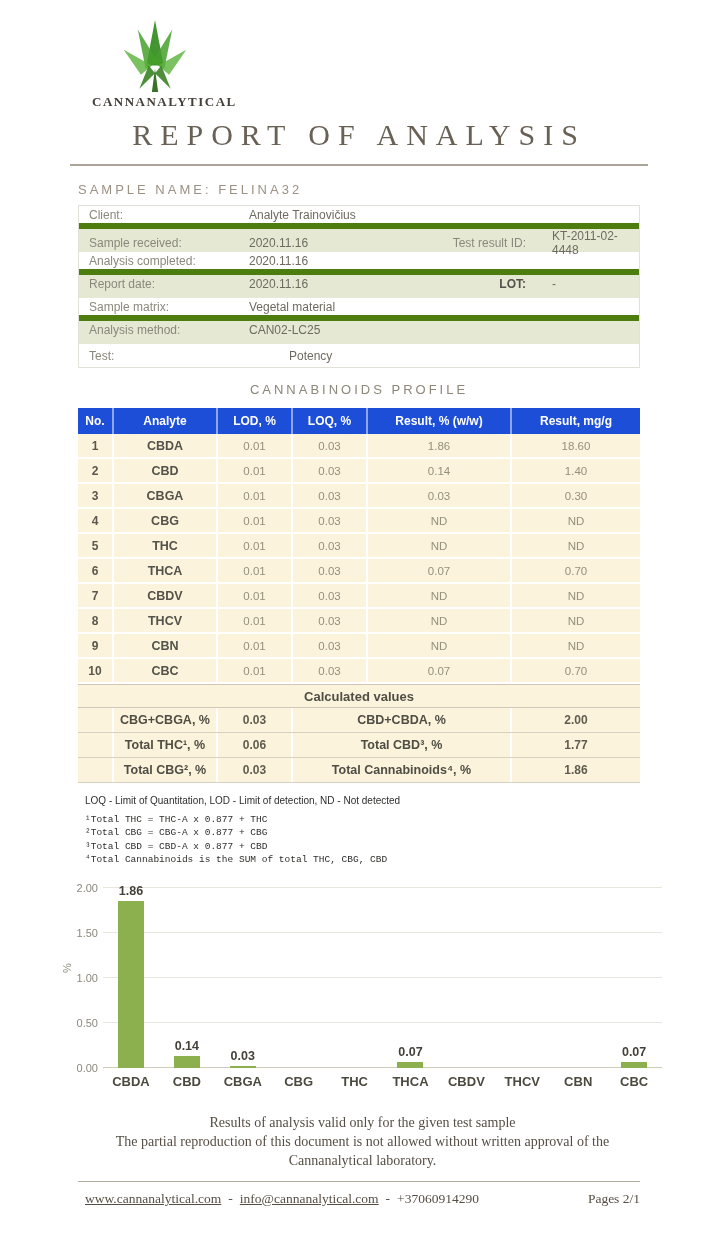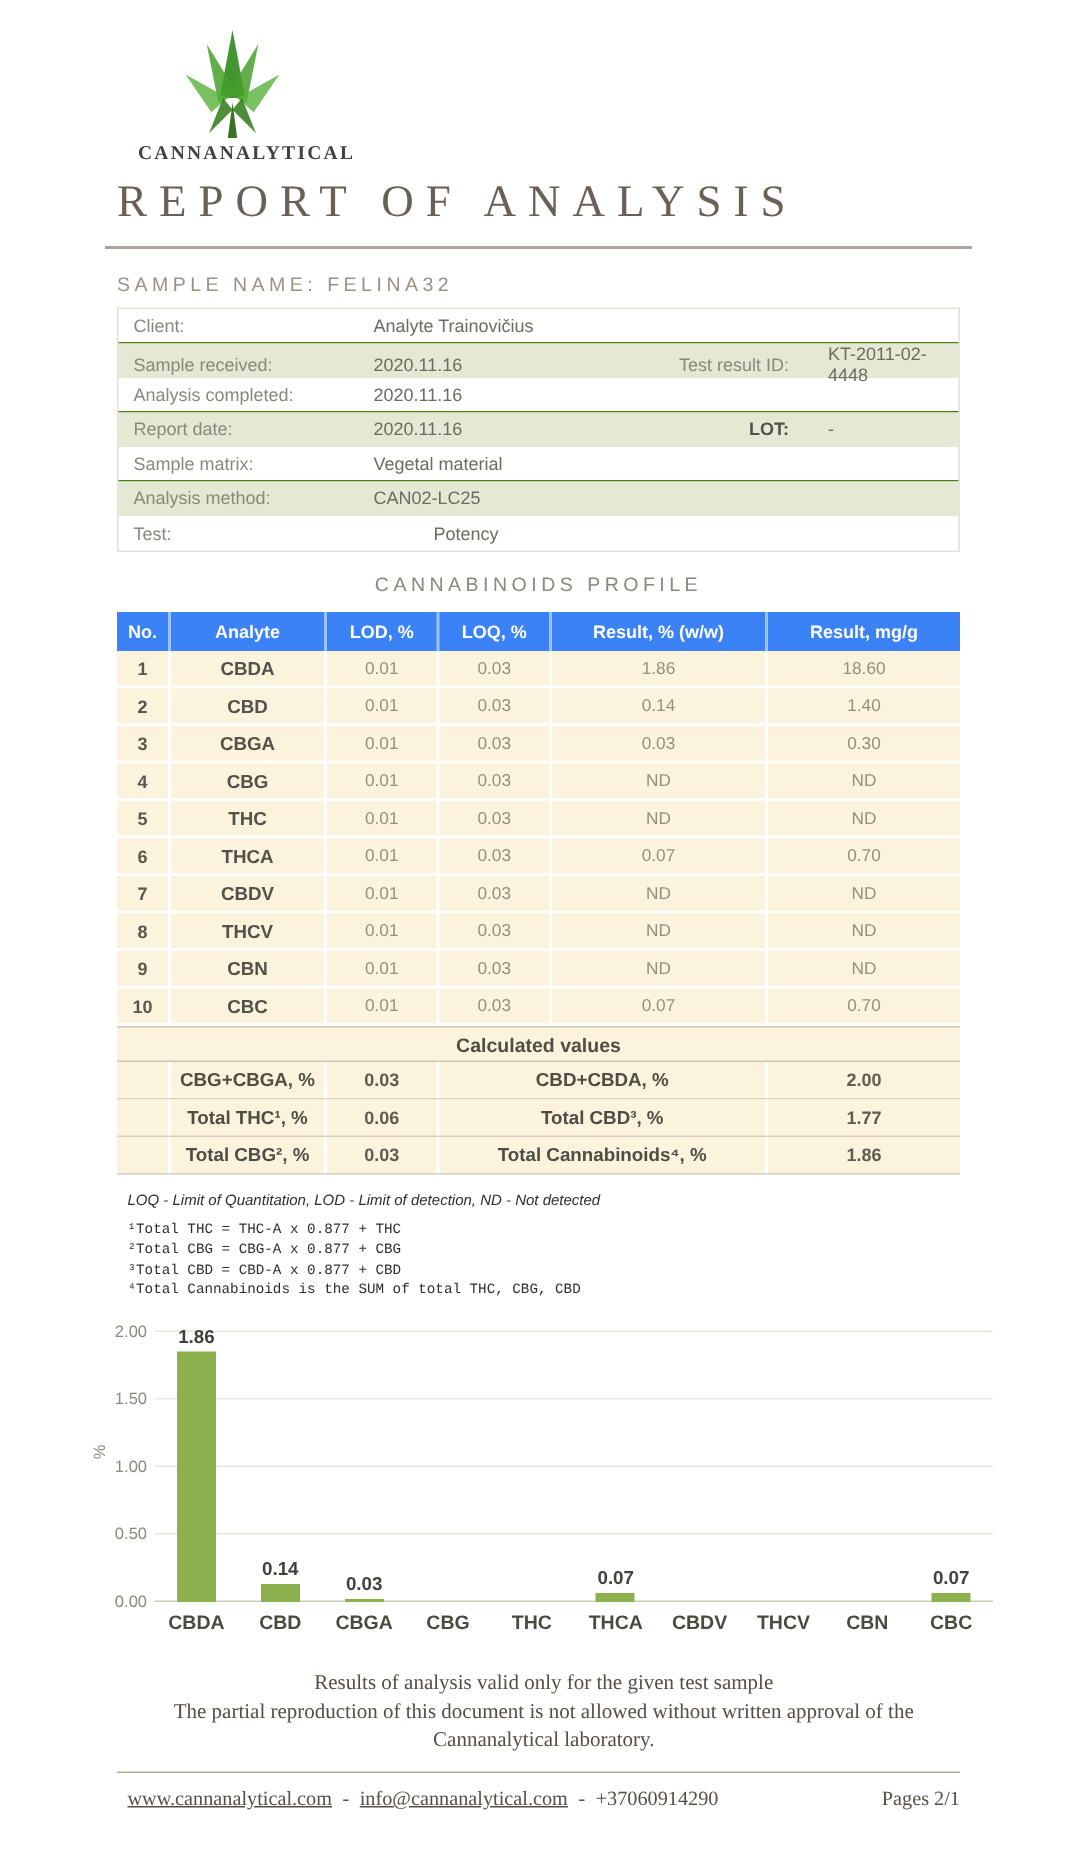--- a/index.html
+++ b/index.html
@@ -7,62 +7,62 @@
   .page { width:716px; height:1233px; background:#ffffff; position:relative; overflow:hidden;
           font-family:"Liberation Sans", sans-serif; }
   .content { padding:0 76px 0 78px; }
 
   
   .logo-block { padding-top:20px; padding-left:14px; width:140px; text-align:center; }
   .leaf { display:block; margin:0 auto; }
   .brand { font-family:"Liberation Serif", serif; font-size:13px; font-weight:600;
            letter-spacing:1.5px; color:#45403a; margin-top:2px; white-space:nowrap; }
 
-  .title { margin-top:8px; font-family:"Liberation Serif", serif;
+  .title { margin-top:8px; text-align:center; font-family:"Liberation Serif", serif;
            font-size:30px; letter-spacing:8px; color:#6a6156; font-weight:400; }
   .title-rule { border-top:2px solid #aba49a; margin:12px -8px 0 -8px; }
 
   .sample-heading { margin-top:16px; font-size:13px; letter-spacing:3px; color:#9c9184; }
 
   
   .info-table { margin-top:8px; border:1px solid #e3e1d7; }
   .info-row { display:grid; grid-template-columns:160px 165px 130px 1fr; align-items:center;
-              height:23px; padding-left:10px; font-size:12px; border-bottom:1px solid #4d7c0f; }
+              height:23px; padding-left:10px; font-size:12px; border-bottom:6px solid #4d7c0f; }
   .info-row:last-child { border-bottom:none;gap:40px; }
   .info-row.shaded { background:#e5e9d4; border-bottom-color:#e5e9d4; }
   .info-label { color:#8a887c; }
   .info-value { color:#6d6b60; }
   .info-label2 { color:#8a887c; text-align:right; padding-right:18px; }
   .info-label2.bold { font-weight:bold; color:#53514a; }
   .info-value2 { color:#6d6b60; padding-left:8px; }
 
   .profile-heading { margin-top:14px; text-align:center; font-size:13px; letter-spacing:3px; color:#8d8679; }
 
   
   .ptable { margin-top:11px; }
   .grid-row { display:grid; grid-template-columns:34px 104px 75px 75px 144px 130px; align-items:center; text-align:center; }
-  .thead { background:#3b82f6; height:26px; color:#fff; font-weight:bold; font-size:12px; }
+  .thead { background:#1d4ed8; height:26px; color:#fff; font-weight:bold; font-size:12px; }
   .thead > div + div { border-left:2px solid rgba(255,255,255,.5); height:100%; display:flex; align-items:center; justify-content:center; }
   .brow { background:#fbf3dc; height:25px; border-bottom:2px solid #fff; font-size:11.5px; color:#93907e; }
   .brow > div { height:100%; display:flex; align-items:center; justify-content:center; }
   .brow > div + div { border-left:2px solid #fff; }
   .brow .no { font-weight:bold; color:#5a584e; font-size:12px; }
   .brow .analyte { font-weight:bold; color:#53524b; font-size:12.5px; }
 
   .calc-title { background:#fbf3dc; height:24px; border-top:1px solid #cfc8b8; border-bottom:1px solid #cfc8b8;
                 display:flex; align-items:center; justify-content:center;
                 font-weight:bold; font-size:13px; color:#4f4e44; }
   .calc-row { background:#fbf3dc; height:25px; border-bottom:1px solid #d6d0c1; font-size:12px; }
   .calc-row > div { height:100%; display:flex; align-items:center; justify-content:center; }
   .calc-row > div + div { border-left:2px solid #fff; }
   .calc-label { font-weight:bold; color:#4f4e45; font-size:12.5px; }
   .calc-val { font-weight:bold; color:#5f5d50; }
 
   
-  .fn-legend { margin-top:12px; padding-left:7px; font-size:10px; color:#2e2e2c;font-style:italic; }
+  .fn-legend { margin-top:12px; padding-left:7px; font-size:10px; color:#2e2e2c; }
   .fn-lines { margin-top:7px; padding-left:7px;font-family:Liberation Mono, monospace; }
   .fn-line { font-size:9.5px; color:#2e2e2c; line-height:1.4; }
 
   
   .chart { position:relative; margin-top:10px; height:216px; }
   .chart-plot { position:absolute; left:25px; right:-22px; top:12px; height:180px; }
   .bars { position:absolute; inset:0; display:flex; align-items:flex-end; z-index:2; }
   .bar-slot { flex:1; position:relative; display:flex; align-items:flex-end; justify-content:center; height:100%; }
   .bar { width:26px; }
   .bar-label { position:absolute; left:0; right:0; text-align:center; font-weight:bold;

